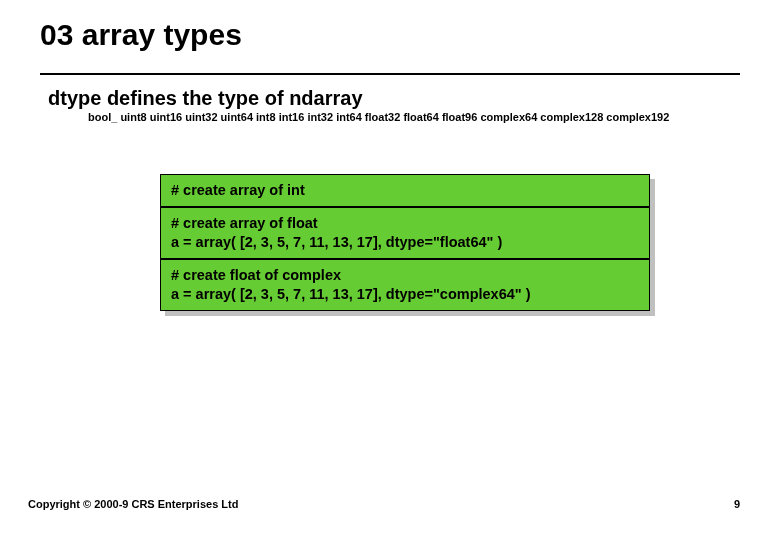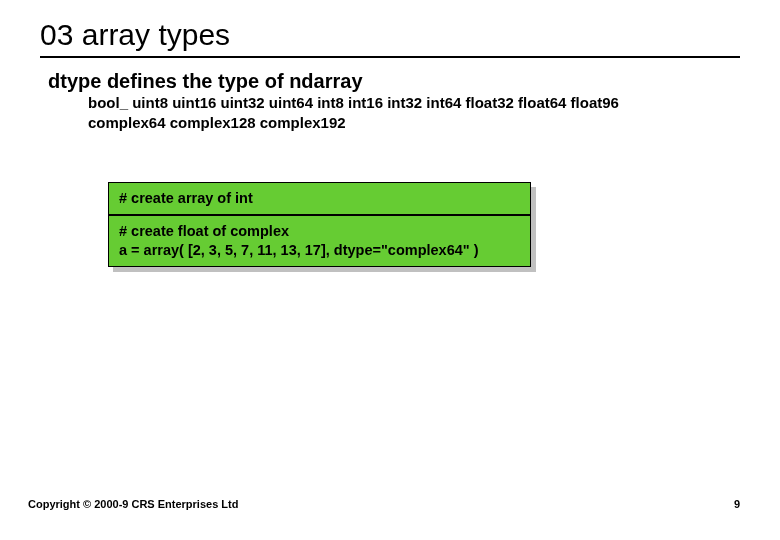--- a/index.html
+++ b/index.html
@@ -10,44 +10,44 @@
     body {
       width: 780px;
       height: 540px;
       background: #ffffff;
       font-family: Arial, Helvetica, sans-serif;
       position: relative;
       padding: 18px 40px 0 40px;
     }
     .title {
       font-size: 30px;
-      font-weight: normal;
+      font-weight: bold;
       color: #000;
-      padding-bottom: 4px;
+      padding-bottom: 21px;
       border-bottom: 2px solid #000;
       margin-bottom: 12px;
     }
     .subtitle {
       font-size: 20px;
       font-weight: bold;
       color: #000;
       margin-left: 8px;
     }
     .dtype-list {
-      font-size: 15px;
+      font-size: 11px;
       font-weight: bold;
       color: #000;
       margin-left: 48px;
       margin-right: 40px;
       line-height: 1.3;
       margin-bottom: 50px;
     }
     .code-boxes {
-      margin-left: 68px;
-      width: 423px;
+      margin-left: 120px;
+      width: 490px;
     }
     .code-box-wrapper {
       position: relative;
     }
     .code-box-shadow {
       position: absolute;
       top: 5px;
       left: 5px;
       width: 100%;
       height: 100%;
@@ -93,20 +93,27 @@
 <div class="code-boxes">
   <div class="code-box-wrapper">
     <div class="code-box-shadow"></div>
     <div class="code-box">
       <span class="line"># create array of int</span>
     </div>
   </div>
   <div class="code-box-wrapper">
     <div class="code-box-shadow"></div>
     <div class="code-box">
+      <span class="line"># create array of float</span>
+      <span class="line"><span>a = array( [2, 3, 5, 7, 11, 13, 17], </span><span>dtype="float64"</span><span> )</span></span>
+    </div>
+  </div>
+  <div class="code-box-wrapper">
+    <div class="code-box-shadow"></div>
+    <div class="code-box">
       <span class="line"># create float of complex</span>
       <span class="line"><span>a = array( [2, 3, 5, 7, 11, 13, 17], </span><span>dtype="complex64"</span><span> )</span></span>
     </div>
   </div>
 </div>
 
 <div class="footer">
   <span>Copyright © 2000-9 CRS Enterprises Ltd</span>
   <span>9</span>
 </div>

